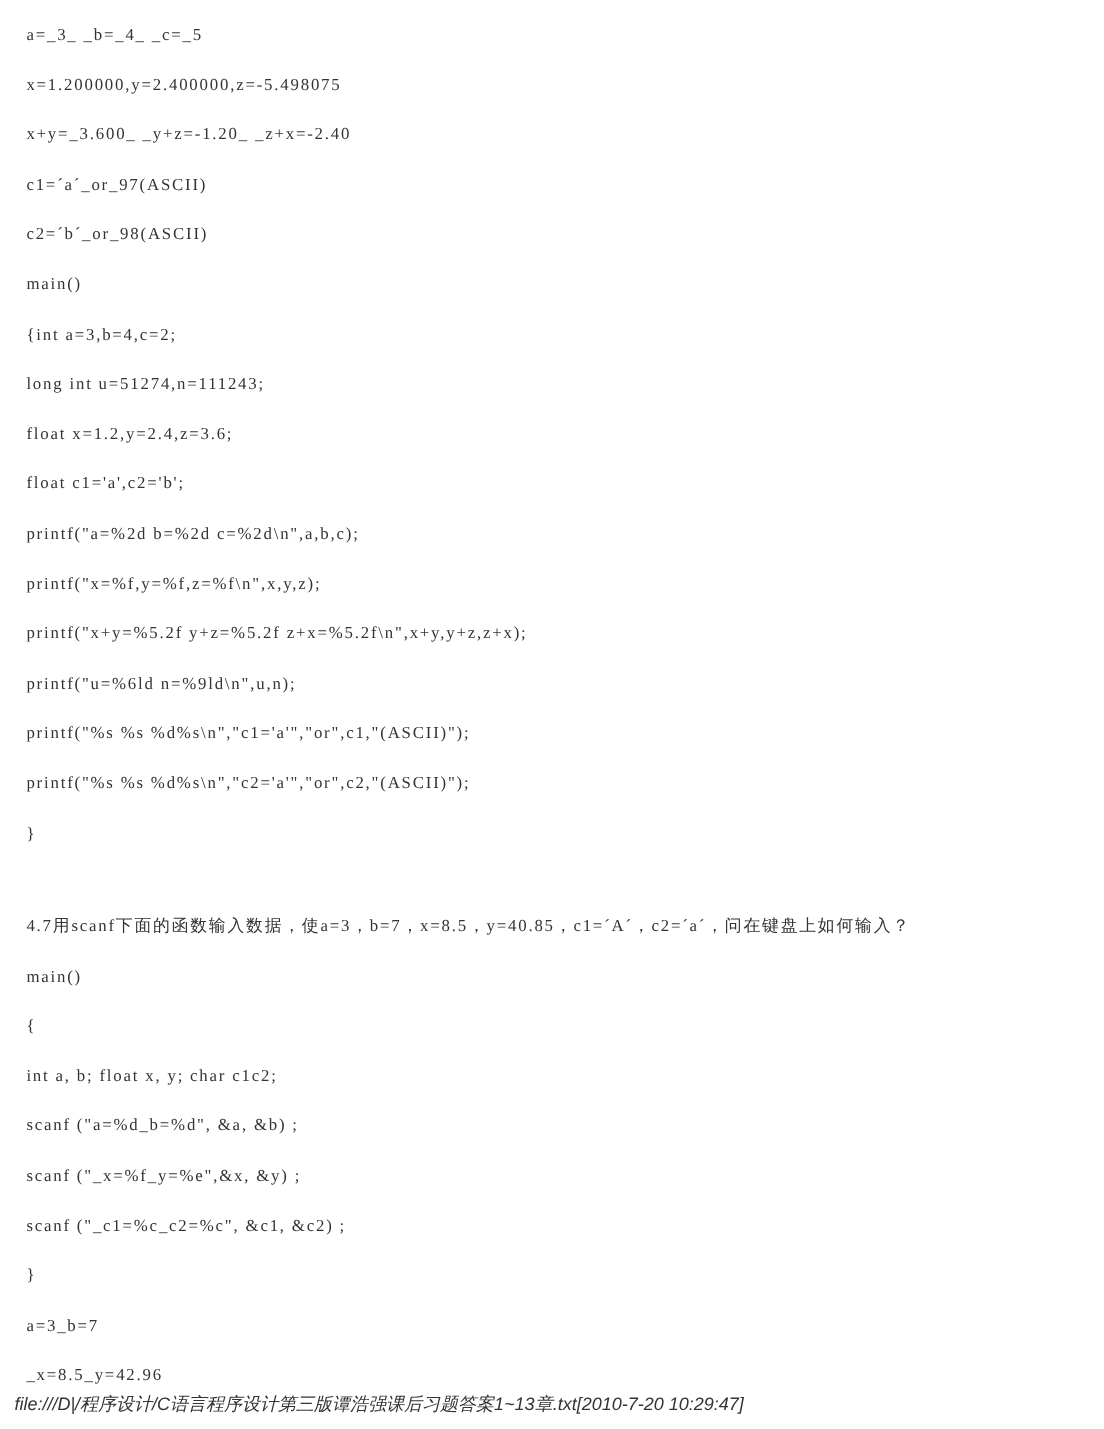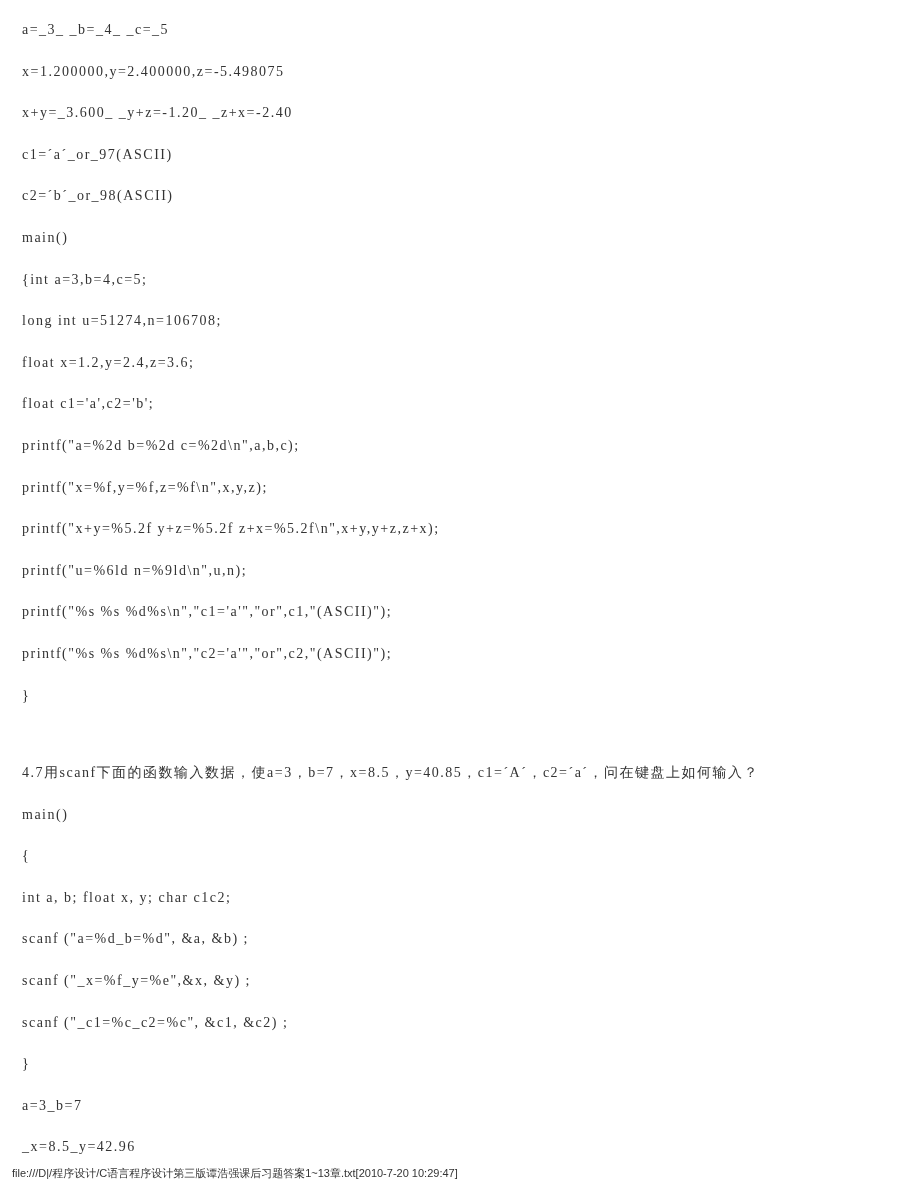--- a/index.html
+++ b/index.html
@@ -17,37 +17,38 @@
     letter-spacing: 1.5px;
     white-space: pre-wrap;
   }
   .blank {
     height: 36px;
   }
   .footer {
     position: fixed;
     left: 12px;
     bottom: 10px;
-    font-size: 11px;
+    font-size: 15px;
     color: #333;
     letter-spacing: 0px;
     font-family: Arial, "SimSun", sans-serif;
+    font-style: italic;
   }
 </style>
 </head>
 <body>
 
 <div class="line">a=_3_ _b=_4_ _c=_5</div>
 <div class="line">x=1.200000,y=2.400000,z=-5.498075</div>
 <div class="line">x+y=_3.600_ _y+z=-1.20_ _z+x=-2.40</div>
 <div class="line">c1=ˊaˊ_or_97(ASCII)</div>
 <div class="line">c2=ˊbˊ_or_98(ASCII)</div>
 <div class="line">main()</div>
-<div class="line">{int a=3,b=4,c=5;</div>
-<div class="line">long int u=51274,n=106708;</div>
+<div class="line">{int a=3,b=4,c=2;</div>
+<div class="line">long int u=51274,n=111243;</div>
 <div class="line">float x=1.2,y=2.4,z=3.6;</div>
 <div class="line">float c1='a',c2='b';</div>
 <div class="line">printf("a=%2d b=%2d c=%2d\n",a,b,c);</div>
 <div class="line">printf("x=%f,y=%f,z=%f\n",x,y,z);</div>
 <div class="line">printf("x+y=%5.2f y+z=%5.2f z+x=%5.2f\n",x+y,y+z,z+x);</div>
 <div class="line">printf("u=%6ld n=%9ld\n",u,n);</div>
 <div class="line">printf("%s %s %d%s\n","c1='a'","or",c1,"(ASCII)");</div>
 <div class="line">printf("%s %s %d%s\n","c2='a'","or",c2,"(ASCII)");</div>
 <div class="line">}</div>
 <div class="blank"></div>

